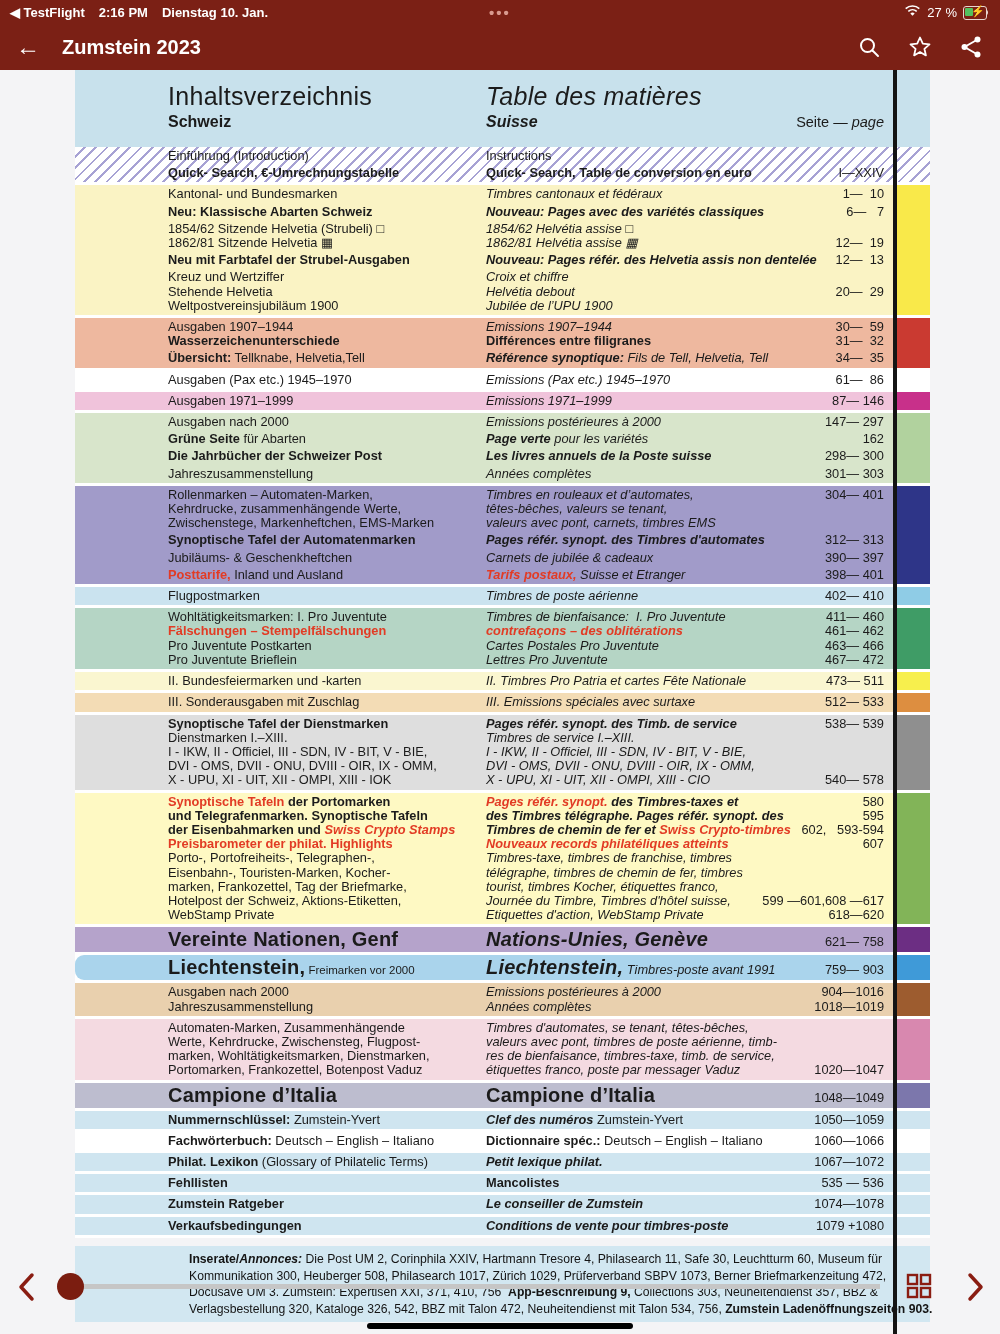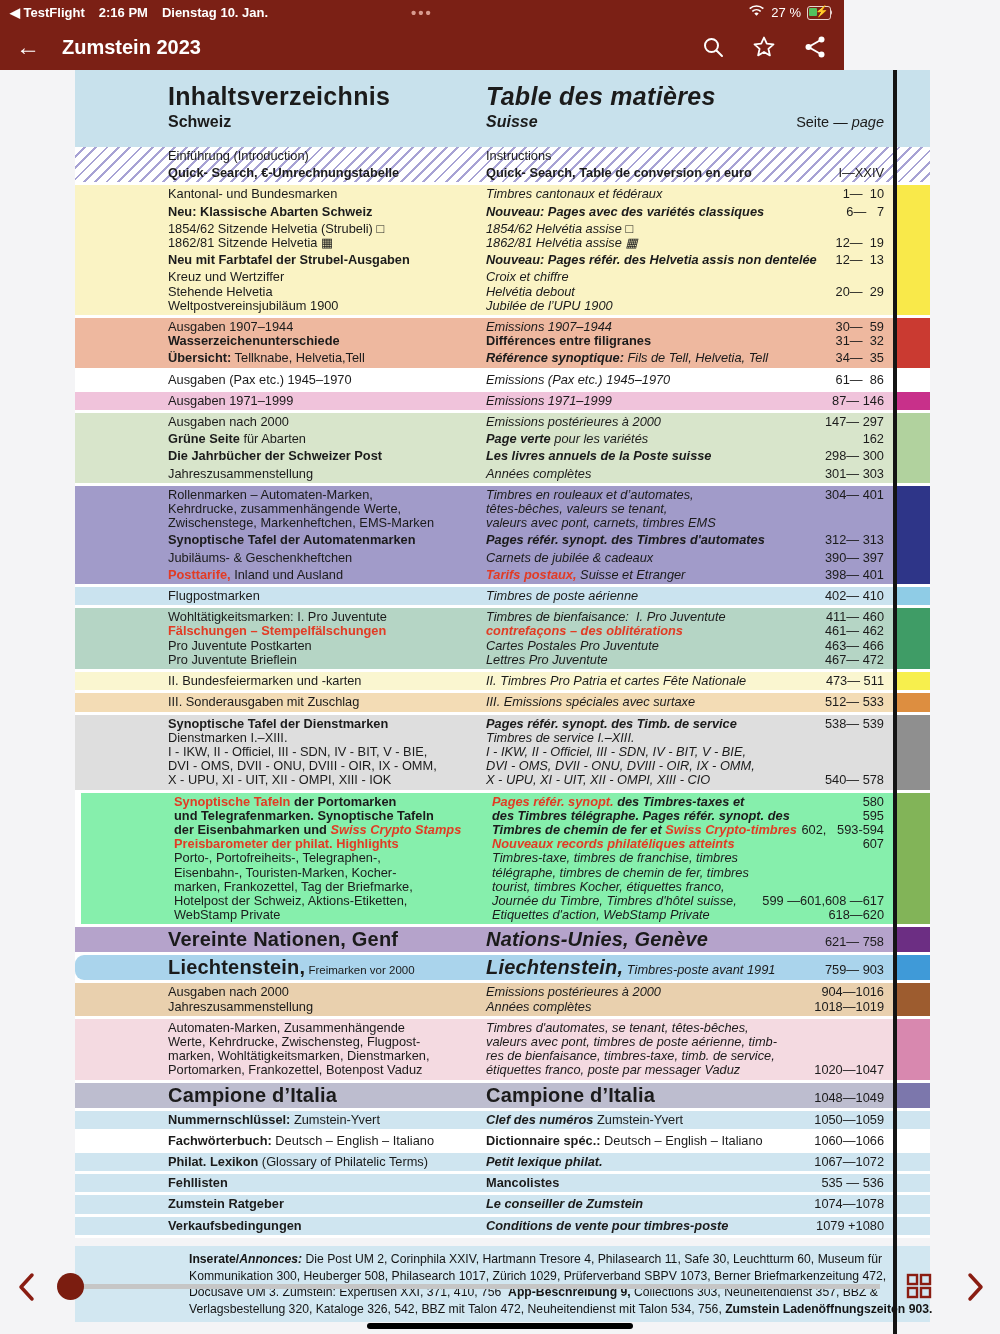--- a/index.html
+++ b/index.html
@@ -1,37 +1,37 @@
 <!DOCTYPE html>
 <html><head>
 <meta charset="utf-8">
 <style>
   html,body{margin:0;padding:0;width:1000px;height:1334px;overflow:hidden;
     font-family:"Liberation Sans",sans-serif;background:#f4f4f6;}
-  .chrome{position:absolute;left:0;top:0;width:844px;height:70px;background:#7b2015;color:#fff;z-index:60;}
+  .chrome{position:absolute;left:0;top:0;width:1000px;height:70px;background:#7b2015;color:#fff;z-index:60;}
   .statusbar{position:absolute;left:0;top:0;right:0;height:24px;display:flex;align-items:center;font-size:13px;font-weight:bold;}
   .sb-left{display:flex;gap:14px;margin-left:10px;align-items:center;}
   .sb-center{position:absolute;left:0;right:0;text-align:center;color:#d99a8f;letter-spacing:2px;font-size:15px;}
   .sb-right{margin-left:auto;display:flex;gap:6px;align-items:center;margin-right:10px;z-index:2;text-align:right;}
   .navbar{position:absolute;left:0;top:24px;right:0;height:46px;display:flex;align-items:center;}
   .back-arrow{font-size:24px;margin-left:16px;line-height:1;}
   .nav-title{font-size:20px;font-weight:bold;margin-left:22px;}
   .nav-icons{margin-left:auto;display:flex;gap:28px;margin-right:18px;align-items:center;}
   .nav-icons svg{display:block;}
   .battery-wrap{position:relative;width:27px;height:13px;}
   .battery-body{position:absolute;left:0;top:0;width:22px;height:12px;border:1px solid #e8d5d0;border-radius:3px;}
   .battery-fill{position:absolute;left:2px;top:2px;width:8px;height:8px;background:#53c15e;border-radius:1px;}
   .battery-tip{position:absolute;right:2px;top:4px;width:2px;height:5px;background:#e8d5d0;border-radius:0 2px 2px 0;}
   .battery-bolt{position:absolute;left:8px;top:-1px;font-size:11px;color:#fff;}
 
   .content{position:absolute;left:75px;top:70px;width:855px;background:#fff;z-index:5;}
   .doc-header{height:77px;background:#c8e1ec;}
   .dh-line1{display:grid;grid-template-columns:318px 1fr 90px;padding:12px 46px 0 93px;align-items:baseline;}
   .dh-line2{display:grid;grid-template-columns:318px 1fr 160px;padding:2px 46px 0 93px;align-items:baseline;}
-  .dh-title{font-size:25px;font-weight:bold;color:#1b1b1b;letter-spacing:.3px;}
+  .dh-title{font-size:25px;font-weight:normal;color:#1b1b1b;letter-spacing:.3px;}
   .dh-title.fr{font-style:italic;}
   .dh-sub{font-size:16px;font-weight:bold;color:#1b1b1b;}
   .dh-sub.fr{font-style:italic;}
   .dh-pagelabel{font-size:14.5px;text-align:right;color:#1b1b1b;white-space:pre;}
   .dh-pagelabel .it{font-style:italic;}
 
   .section{position:relative;margin-bottom:3px;padding:2px 0;}
   .section.hatched{background:repeating-linear-gradient(135deg,#ffffff 0px,#ffffff 6px,#a7a2d4 6px,#a7a2d4 8px);}
   .tab{position:absolute;top:0;right:0;bottom:0;width:33px;}
   .row + .row{margin-top:3px;}
@@ -461,21 +461,21 @@
           </div>
           <div class="line">
             <div class="cell de"><span class="">X - UPU, XI - UIT, XII - OMPI, XIII - IOK</span></div>
             <div class="cell fr"><span class="">X - UPU, XI - UIT, XII - OMPI, XIII - CIO</span></div>
             <div class="pg">
               <span>540— 578</span>
             </div>
           </div>
         </div>
       </div>
-      <div class="section" style="background: #86efac; margin-left: 6px;">
+      <div class="section" style="background: #fef9c3;">
         <div class="tab" style="background: rgb(130, 180, 88);"></div>
         <div class="row">
           <div class="line">
             <div class="cell de"><span class="b red">Synoptische Tafeln</span><span class="b"> der Portomarken</span></div>
             <div class="cell fr"><span class="b red">Pages référ. synopt.</span><span class="b"> des Timbres-taxes et</span></div>
             <div class="pg">
               <span>580</span>
             </div>
           </div>
           <div class="line">

